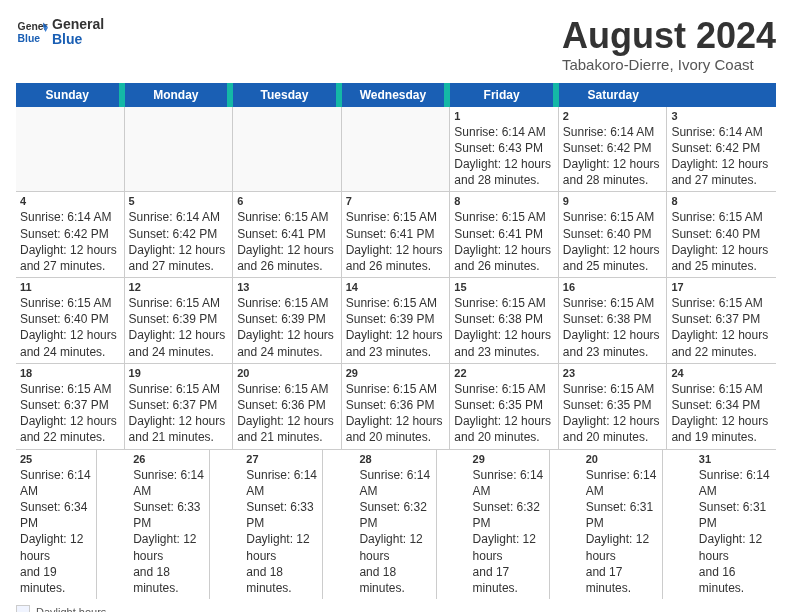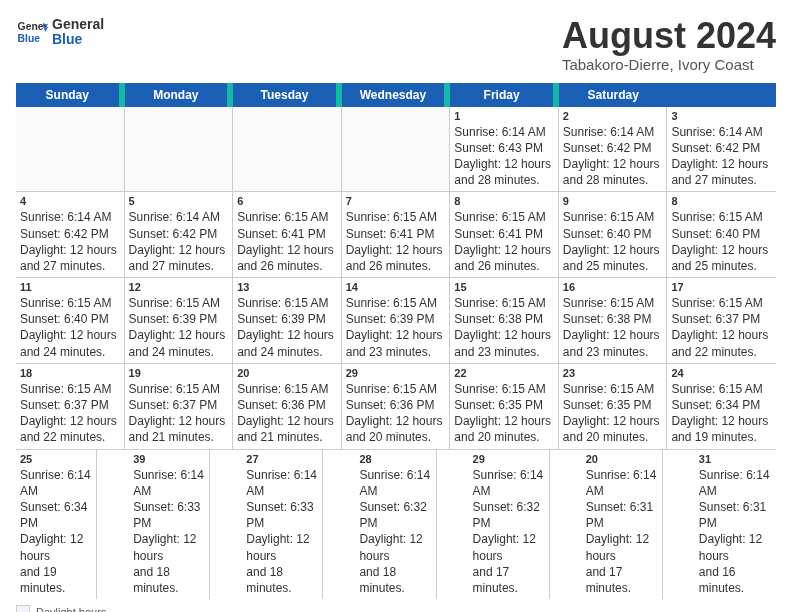--- a/index.html
+++ b/index.html
@@ -329,21 +329,21 @@
         </div>
         <div class="cal-row">
           <div class="cal-cell">
             <span class="day-num">25</span>
             <div class="cell-text" style="white-space: pre-line;">Sunrise: 6:14 AM
 Sunset: 6:34 PM
 Daylight: 12 hours
 and 19 minutes.</div>
           </div>
           <div class="cal-cell">
-            <span class="day-num">39</span>
+            <span class="day-num">26</span>
             <div class="cell-text" style="white-space: pre-line;">Sunrise: 6:14 AM
 Sunset: 6:33 PM
 Daylight: 12 hours
 and 18 minutes.</div>
           </div>
           <div class="cal-cell">
             <span class="day-num">27</span>
             <div class="cell-text" style="white-space: pre-line;">Sunrise: 6:14 AM
 Sunset: 6:33 PM
 Daylight: 12 hours

